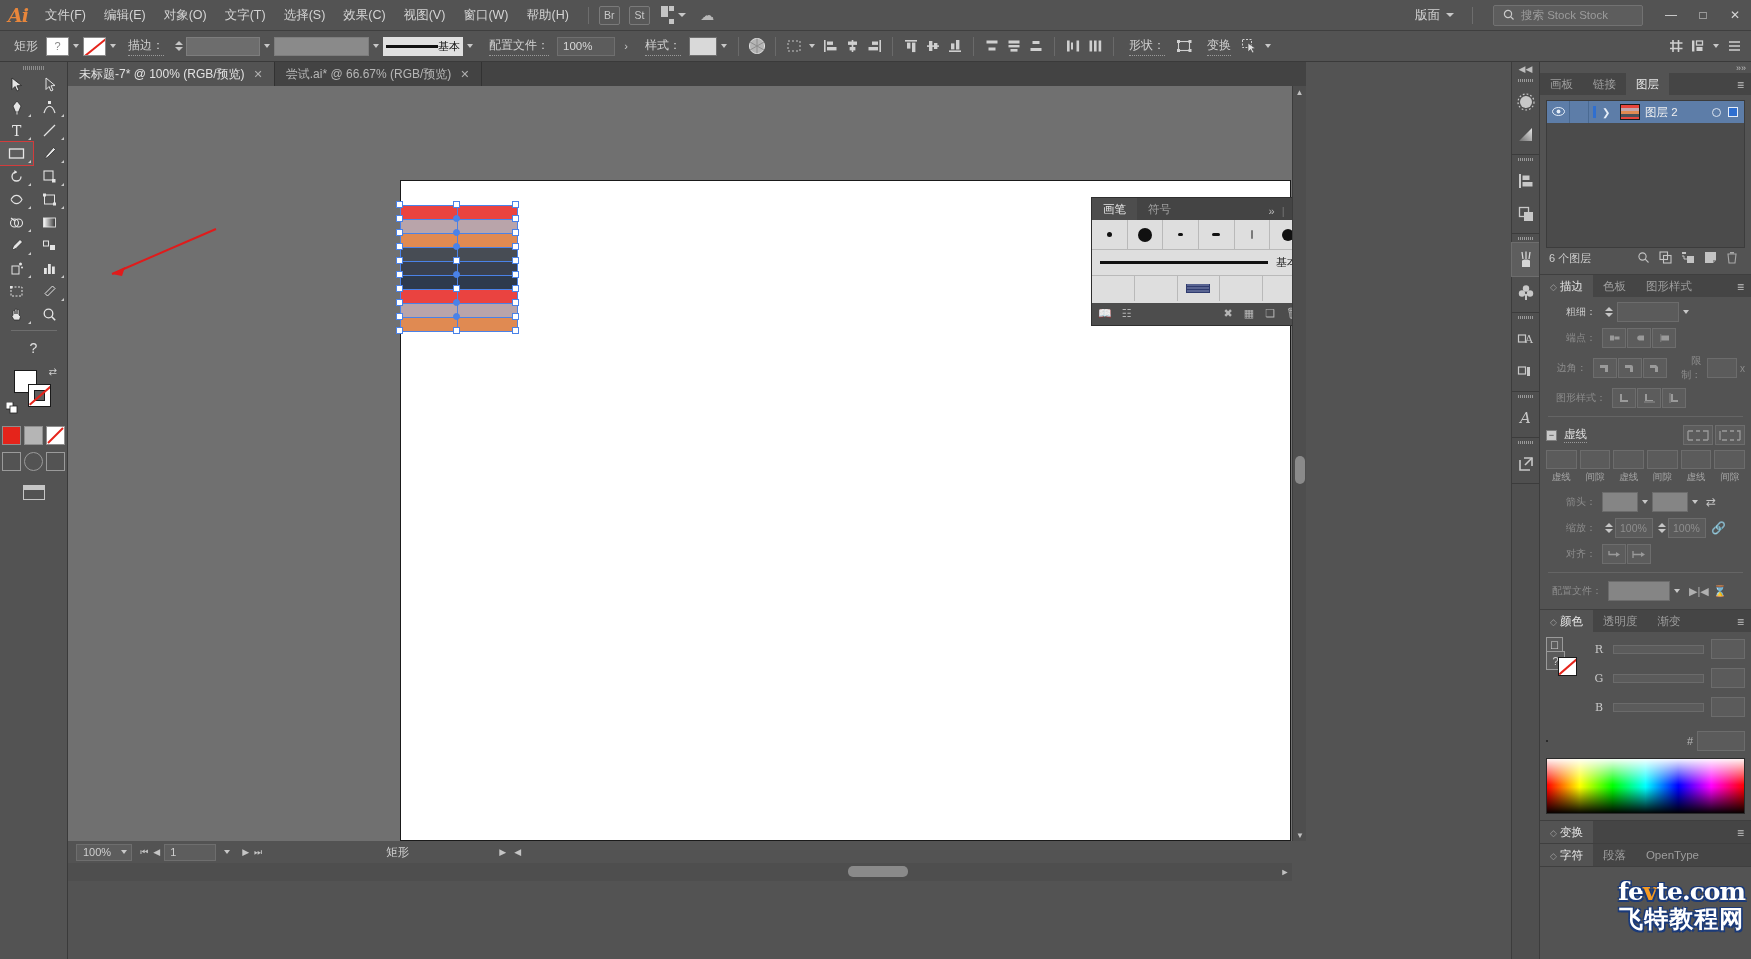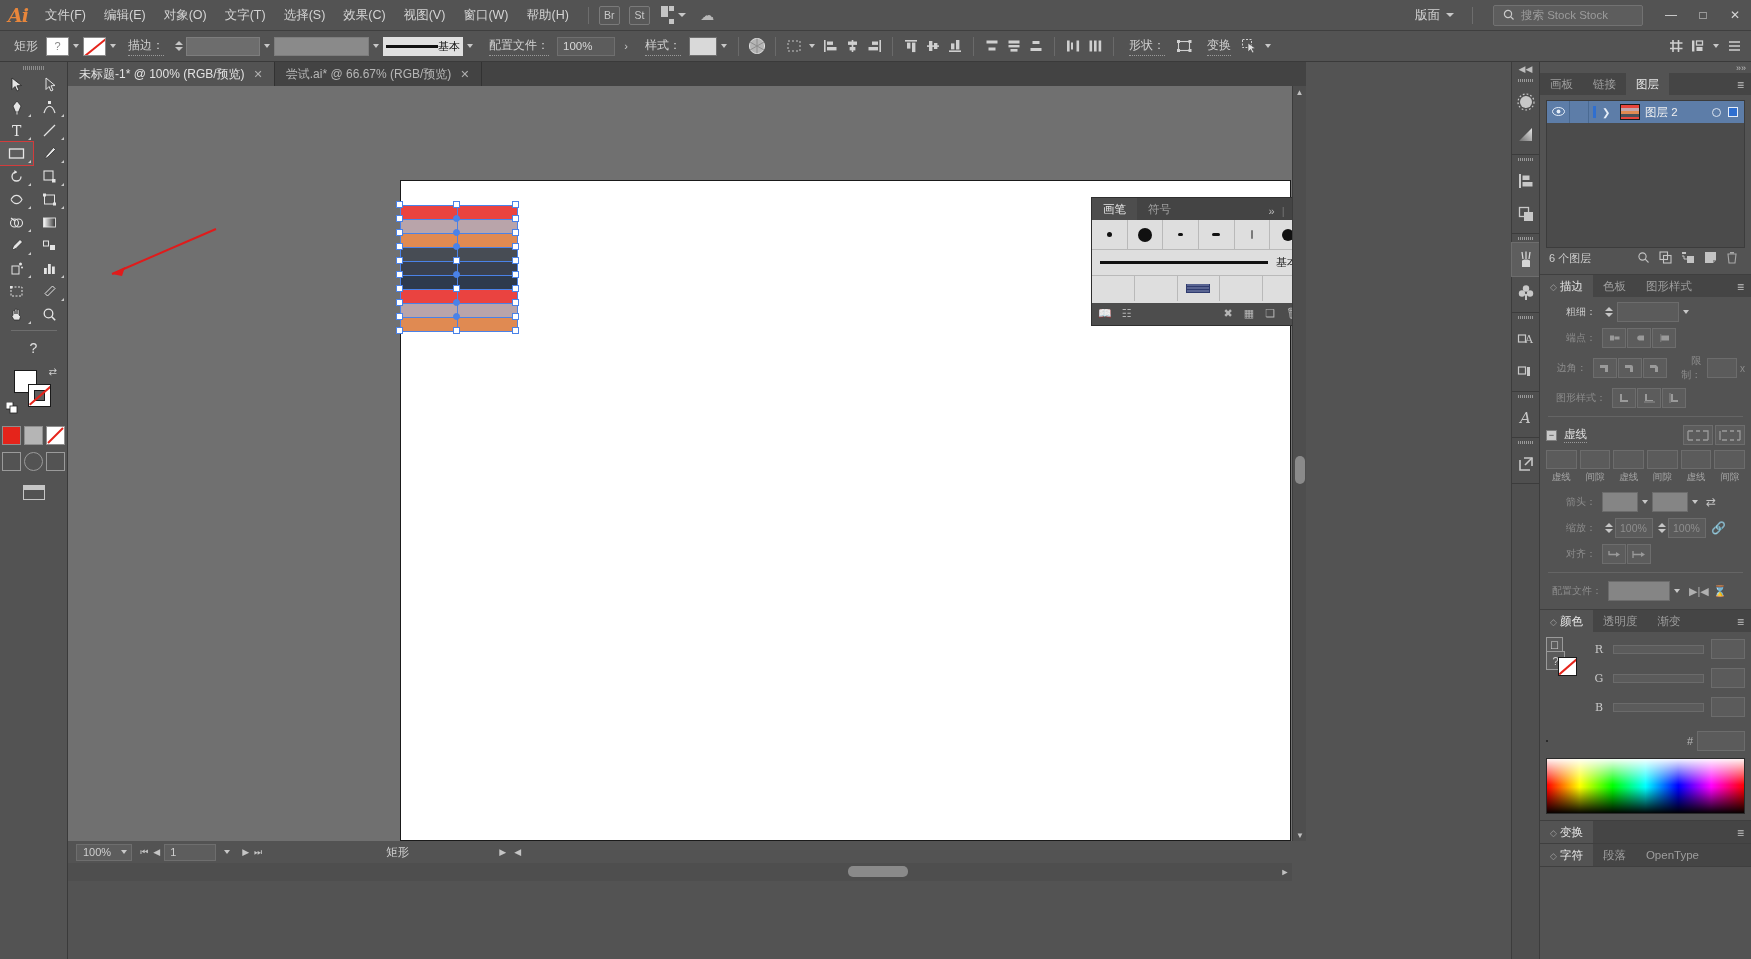--- a/index.html
+++ b/index.html
@@ -665,21 +665,21 @@
       <div class="mode-sq" style="border-color:#9a9a9a;border-radius:50%"></div>
       <div class="mode-sq" style="border-color:#9a9a9a"></div>
     </div>
     <div class="tb-screen">
       <div class="scr-ico"></div>
     </div>
   </div>
 
   <div class="tabbar">
     <div class="doc-tab active">
-      <span>未标题-1* @ 100% (RGB/预览)</span>
+      <span>未标题-7* @ 100% (RGB/预览)</span>
       <span class="x">✕</span>
     </div>
     <div class="doc-tab">
       <span>尝试.ai* @ 66.67% (RGB/预览)</span>
       <span class="x">✕</span>
     </div>
   </div>
 
   <div class="canvas-area">
     <div class="artboard"></div>
@@ -1254,15 +1254,19 @@
     </div>
 
     <div class="panel">
       <div class="panel-tabs">
         <div class="ptab active"><span class="diamond">◇</span><span>字符</span></div>
         <div class="ptab">段落</div>
         <div class="ptab">OpenType</div>
       </div>
     </div>
 
+    <div class="watermark">
+      <div class="wm1"><span>fe</span><b>v</b><span>te.com</span></div>
+      <div class="wm2">飞特教程网</div>
+    </div>
   </div>
 
 </div>
 
 </body></html>

